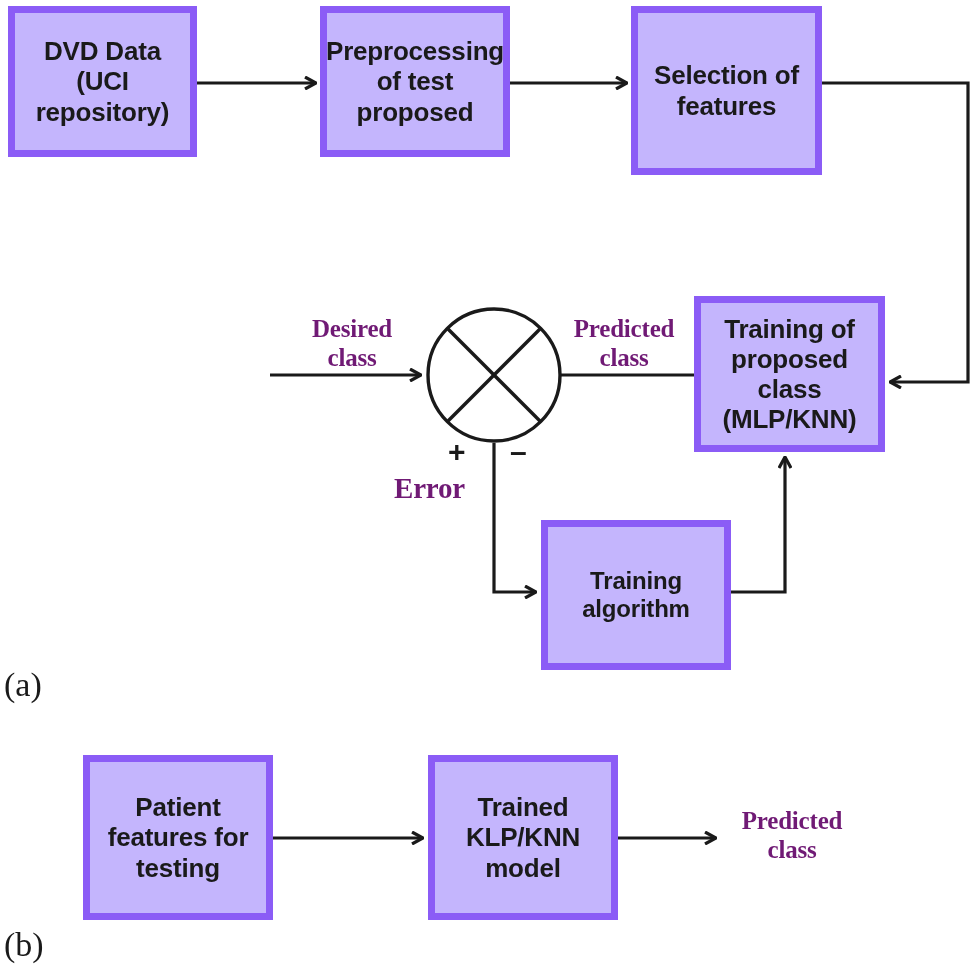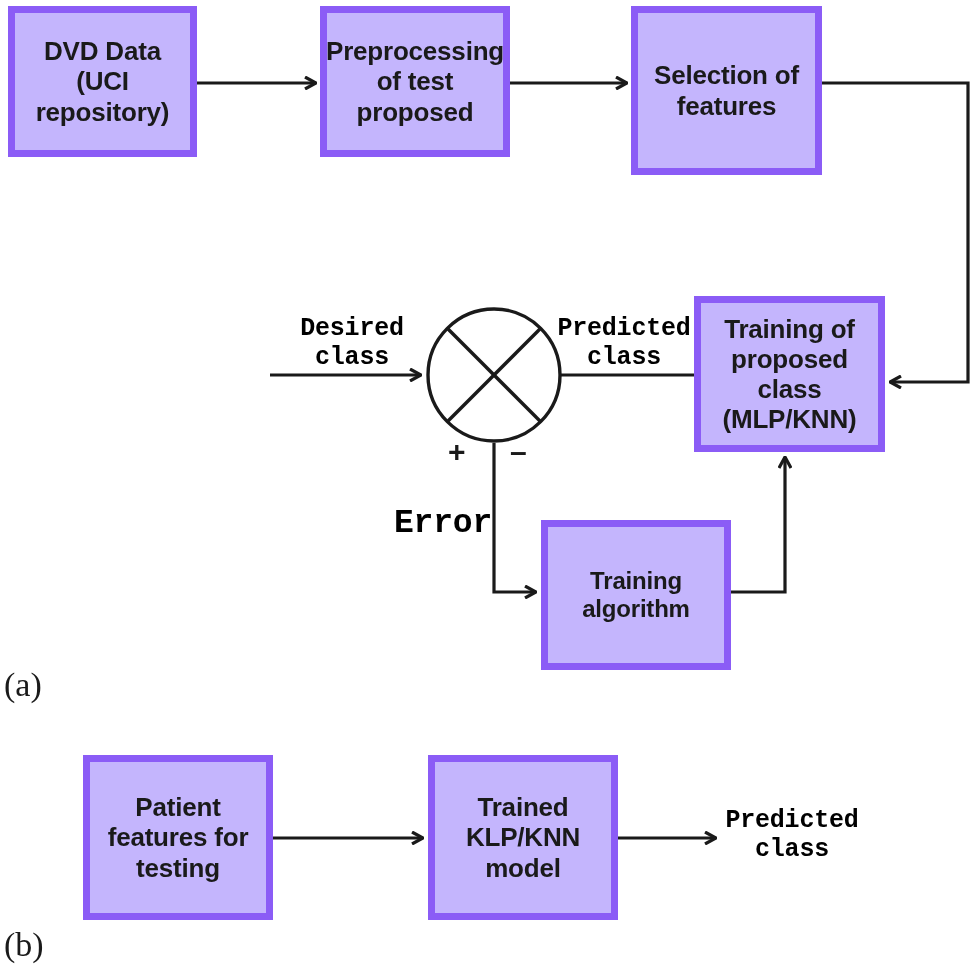--- a/index.html
+++ b/index.html
@@ -32,23 +32,23 @@
     align-items: center;
     justify-content: center;
     text-align: center;
     font-weight: bold;
     color: #1a1a1a;
     line-height: 1.16;
     letter-spacing: -0.2px;
   }
   .free-label {
     position: absolute;
-    font-family: Liberation Mono, monospace;
+    font-family: Liberation Serif, serif;
     font-weight: bold;
-    color: #000000;
+    color: #701a75;
     text-align: center;
     line-height: 1.16;
     letter-spacing: -0.2px;
     white-space: pre-line;
   }
   .sign-label {
     position: absolute;
     font-family: "Liberation Sans", sans-serif;
     font-weight: bold;
     color: #1a1a1a;
@@ -141,21 +141,21 @@
     <span style="white-space:pre-line;">Training
 algorithm</span>
   </div>
 
   <div class="free-label" style="left:287px; top:314px; width:130px; font-size:25px;">Desired
 class</div>
 
   <div class="free-label" style="left:556px; top:314px; width:136px; font-size:25px;">Predicted
 class</div>
 
-  <div class="free-label" style="left:394px; top:505px; width:80px; font-size:33px; text-align:right;">Error</div>
+  <div class="free-label" style="left:394px; top:472px; width:80px; font-size:29px; text-align:left;">Error</div>
 
   <div class="sign-label" style="left:448px; top:437px;">+</div>
 
   <div class="sign-label" style="left:510px; top:437px;">–</div>
 
   <div class="panel-label" style="left:4px; top:668px;">(a)</div>
 
   <div class="panel-label" style="left:4px; top:928px;">(b)</div>
 
   <div class="node-box" style="left:83px; top:755px; width:190px; height:165px; font-size:26px;">

